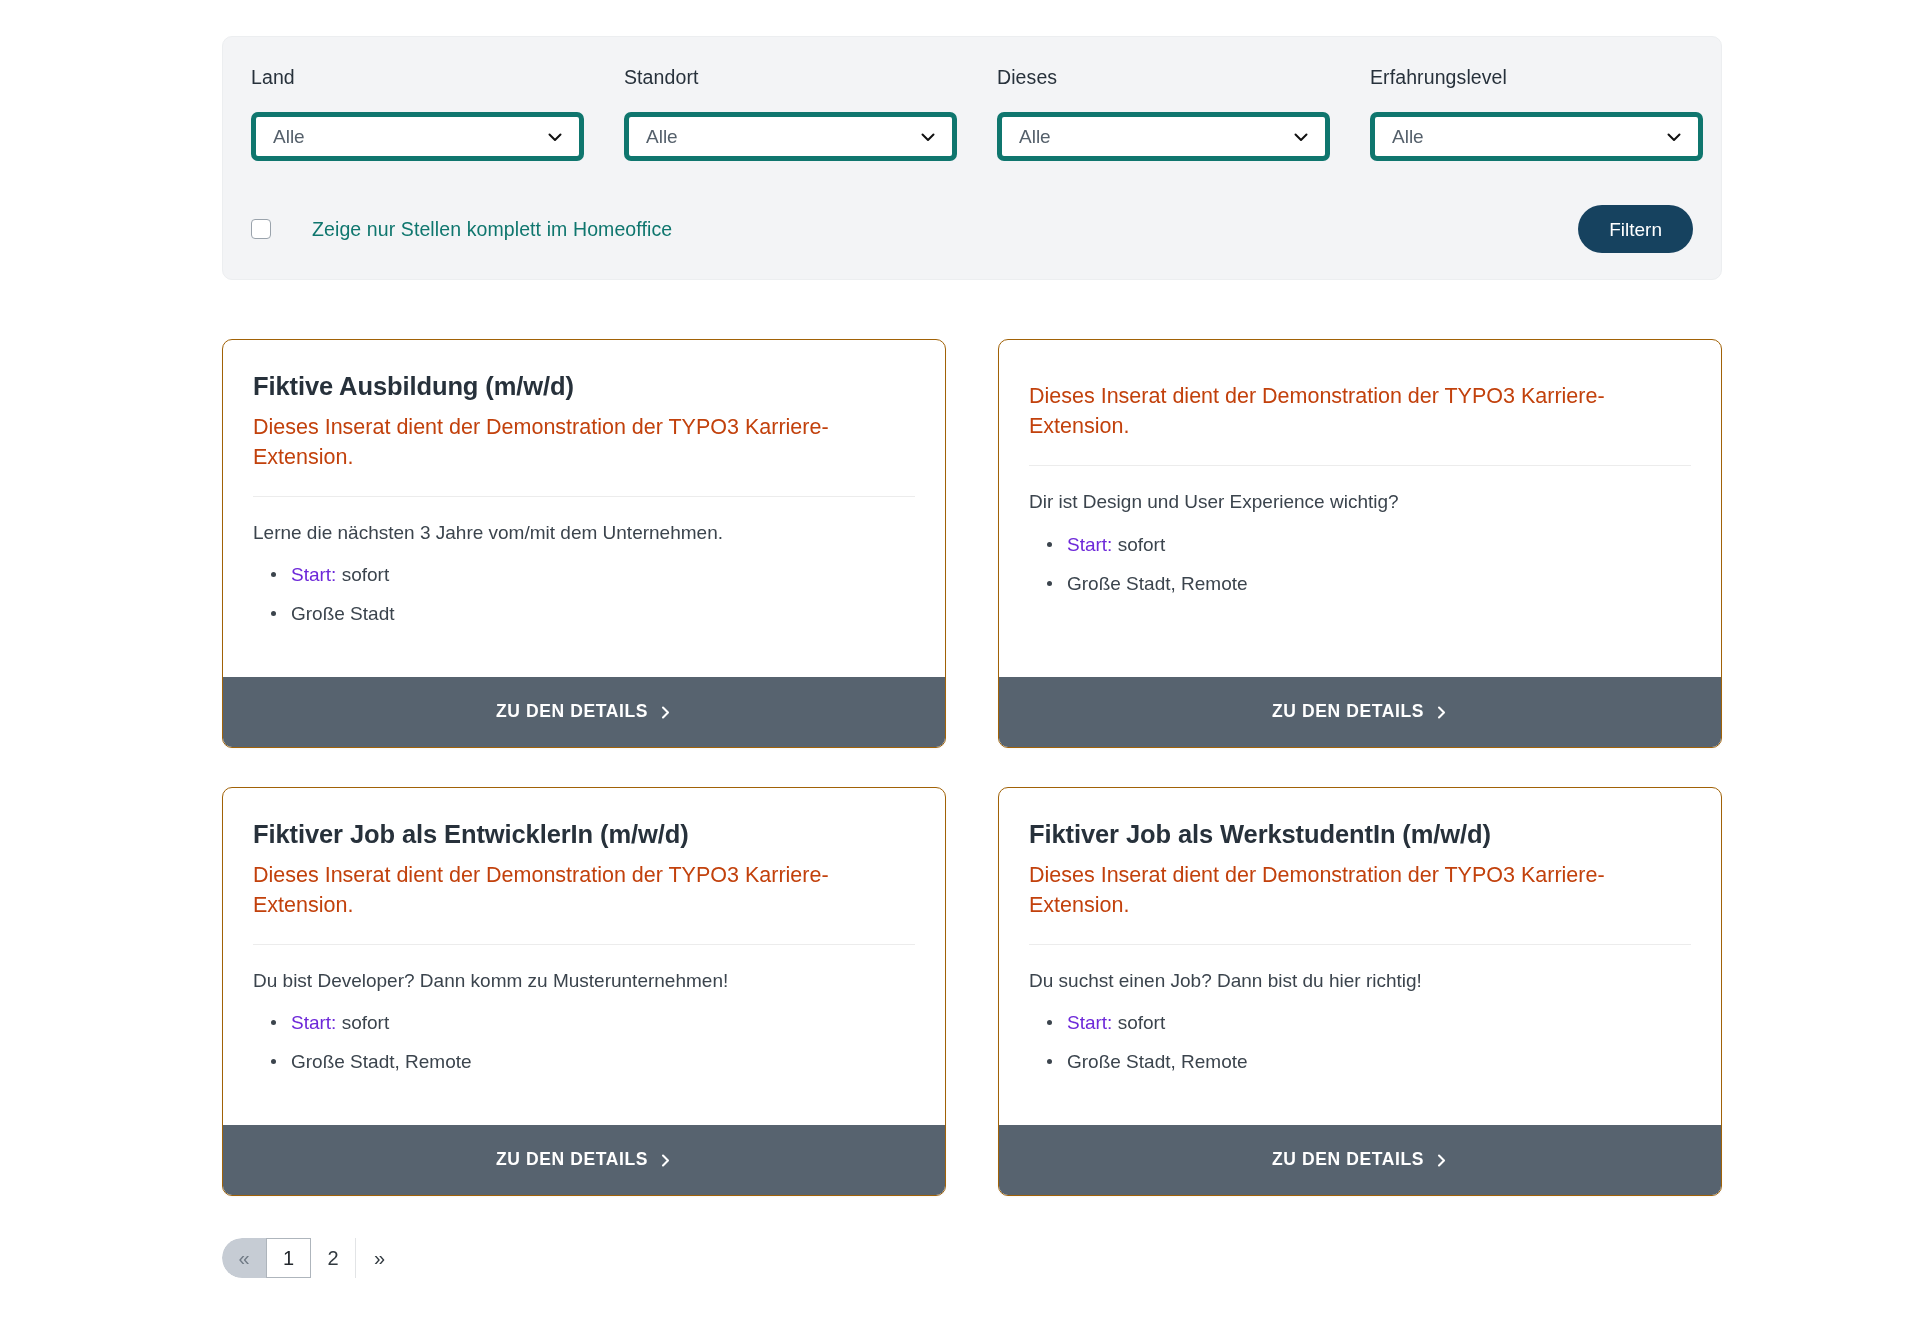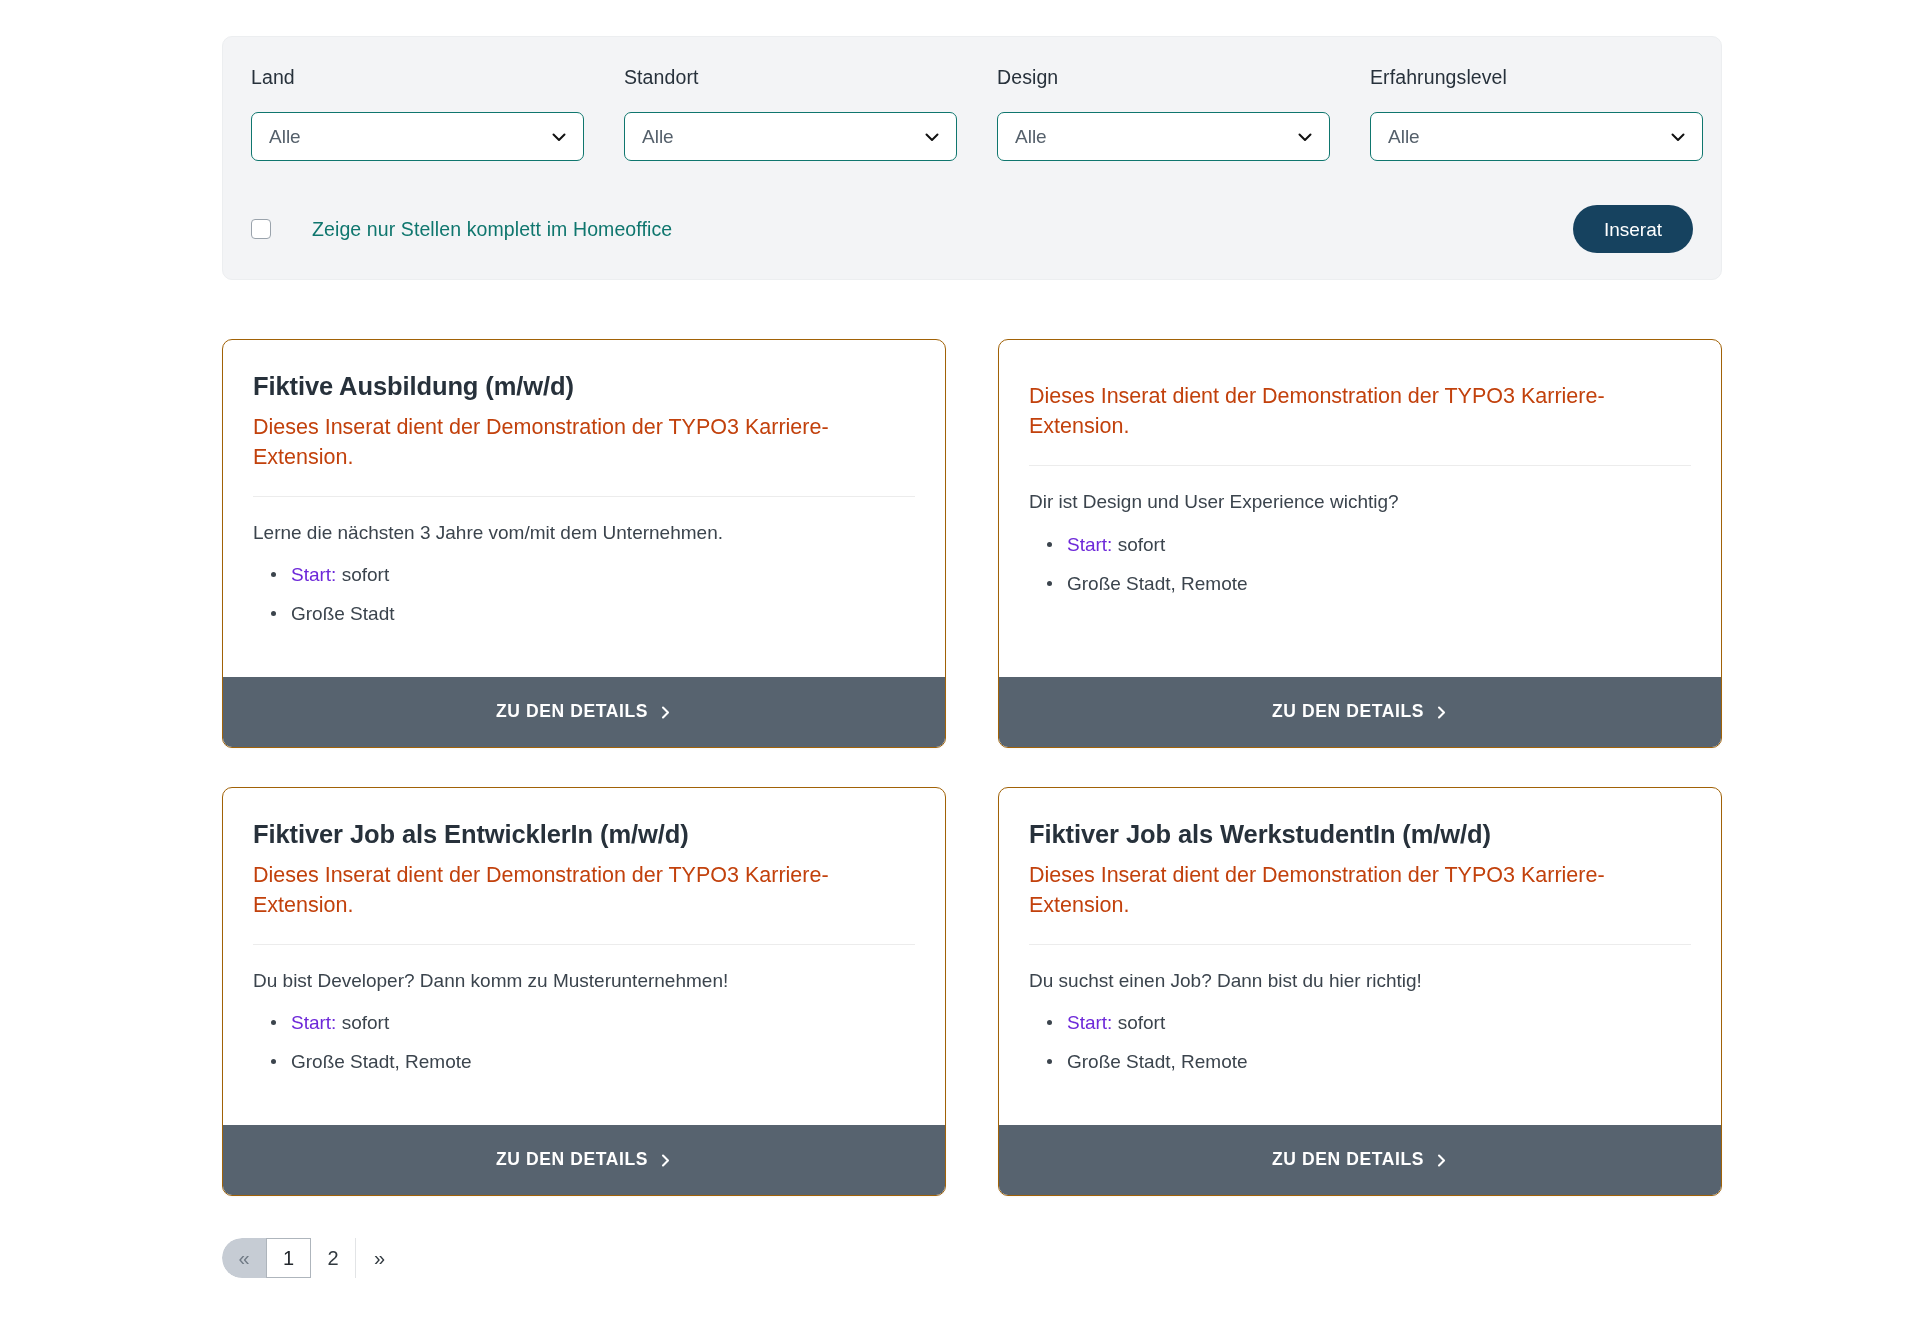--- a/index.html
+++ b/index.html
@@ -48,21 +48,21 @@
     line-height: 1.3;
     margin-bottom: 22px;
     letter-spacing: 0.1px;
   }
 
   .select-box {
     position: relative;
     width: 333px;
     height: 49px;
     background: #ffffff;
-    border: 1px solid #0f766e;
+    border: 5px solid #0f766e;
     border-radius: 7px;
     display: flex;
     align-items: center;
     padding: 0 48px 0 17px;
     cursor: pointer;
   }
 
   .select-value {
     font-size: 19px;
     color: #55606b;
@@ -313,21 +313,21 @@
         <div class="filter-label">Standort</div>
         <div class="select-box">
           <span class="select-value">Alle</span>
           <svg class="select-chevron" viewBox="0 0 18 18" fill="none">
             <path d="M3.5 6.5 L9 12 L14.5 6.5" stroke="#111111" stroke-width="2" stroke-linecap="round" stroke-linejoin="round"></path>
           </svg>
         </div>
       </div>
 
       <div class="filter-field">
-        <div class="filter-label">Design</div>
+        <div class="filter-label">Dieses</div>
         <div class="select-box">
           <span class="select-value">Alle</span>
           <svg class="select-chevron" viewBox="0 0 18 18" fill="none">
             <path d="M3.5 6.5 L9 12 L14.5 6.5" stroke="#111111" stroke-width="2" stroke-linecap="round" stroke-linejoin="round"></path>
           </svg>
         </div>
       </div>
 
       <div class="filter-field">
         <div class="filter-label">Erfahrungslevel</div>
@@ -339,21 +339,21 @@
         </div>
       </div>
 
     </div>
 
     <div class="filter-bottom">
       <label class="checkbox-wrap">
         <span class="checkbox-box"></span>
         <span class="checkbox-label">Zeige nur Stellen komplett im Homeoffice</span>
       </label>
-      <button class="filter-button">Inserat</button>
+      <button class="filter-button">Filtern</button>
     </div>
 
   </section>
 
   <section class="card-grid">
 
     <article class="job-card">
       <div class="card-body">
         <h2 class="card-title">Fiktive Ausbildung (m/w/d)</h2>
         <p class="card-teaser">Dieses Inserat dient der Demonstration der TYPO3 Karriere-Extension.</p>

